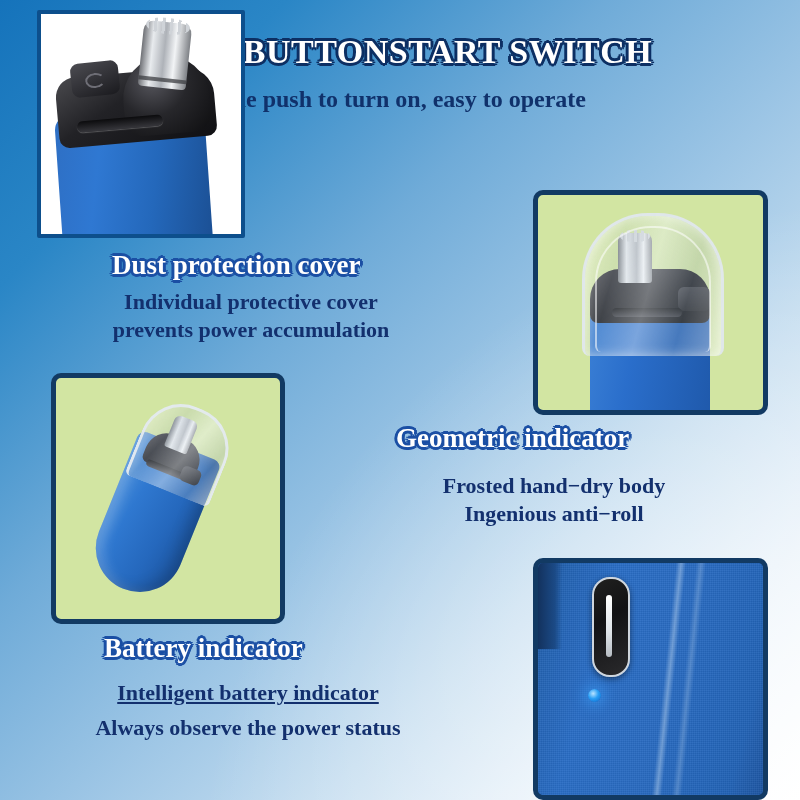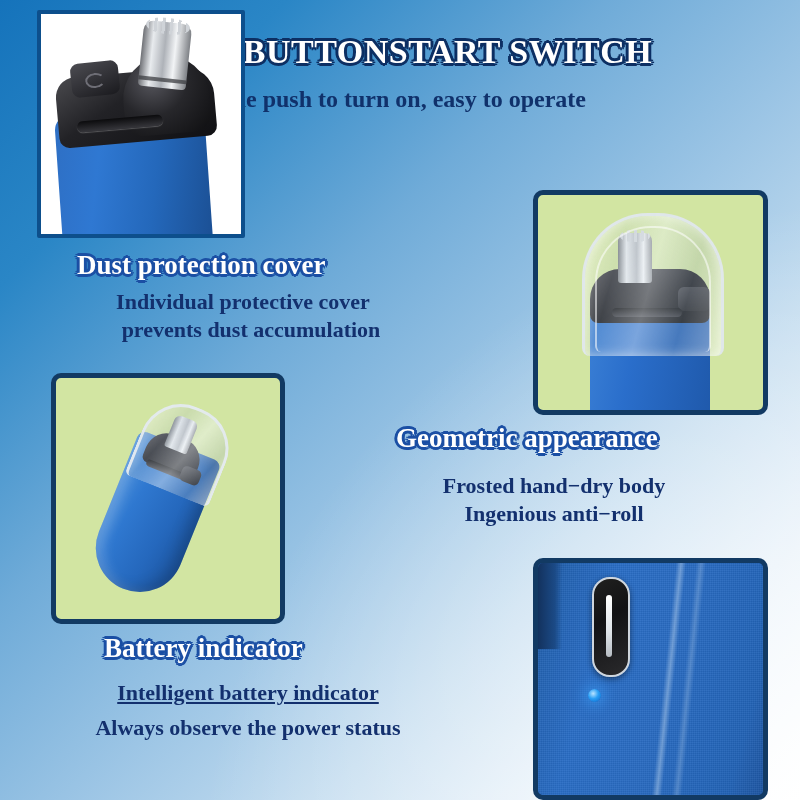--- a/index.html
+++ b/index.html
@@ -301,25 +301,25 @@
   <div class="frame frame-photo" id="photo-button">
     <div class="p4-surface">
       <div class="p4-edge-left"></div>
       <div class="p4-seam s1"></div>
       <div class="p4-seam s2"></div>
       <div class="p4-power"></div>
       <div class="p4-led"></div>
     </div>
   </div>
 
-  <div class="feature-head" style="left:77px;top:248px;">Dust protection cover</div>
-  <div class="feature-body" style="left:88px;top:288px;width:310px;">Individual protective cover</div>
-  <div class="feature-body" style="left:96px;top:316px;width:310px;">prevents dust accumulation</div>
-
-  <div class="feature-head" style="left:396px;top:421px;">Geometric appearance</div>
+  <div class="feature-head" style="left:112px;top:248px;">Dust protection cover</div>
+  <div class="feature-body" style="left:96px;top:288px;width:310px;">Individual protective cover</div>
+  <div class="feature-body" style="left:96px;top:316px;width:310px;">prevents power accumulation</div>
+
+  <div class="feature-head" style="left:396px;top:421px;">Geometric indicator</div>
   <div class="feature-body" style="left:396px;top:500px;width:316px;">Ingenious anti−roll</div>
   <div class="feature-body" style="left:396px;top:472px;width:316px;">Frosted hand−dry body</div>
 
   <div class="feature-head" style="left:104px;top:631px;">Battery indicator</div>
   <div class="feature-body" style="left:66px;top:679px;width:364px;text-decoration:underline;">Intelligent battery indicator</div>
   <div class="feature-body" style="left:66px;top:714px;width:364px;font-family:Liberation Serif, serif;">Always observe the power status</div>
 
 </div>
 
 </body></html>

